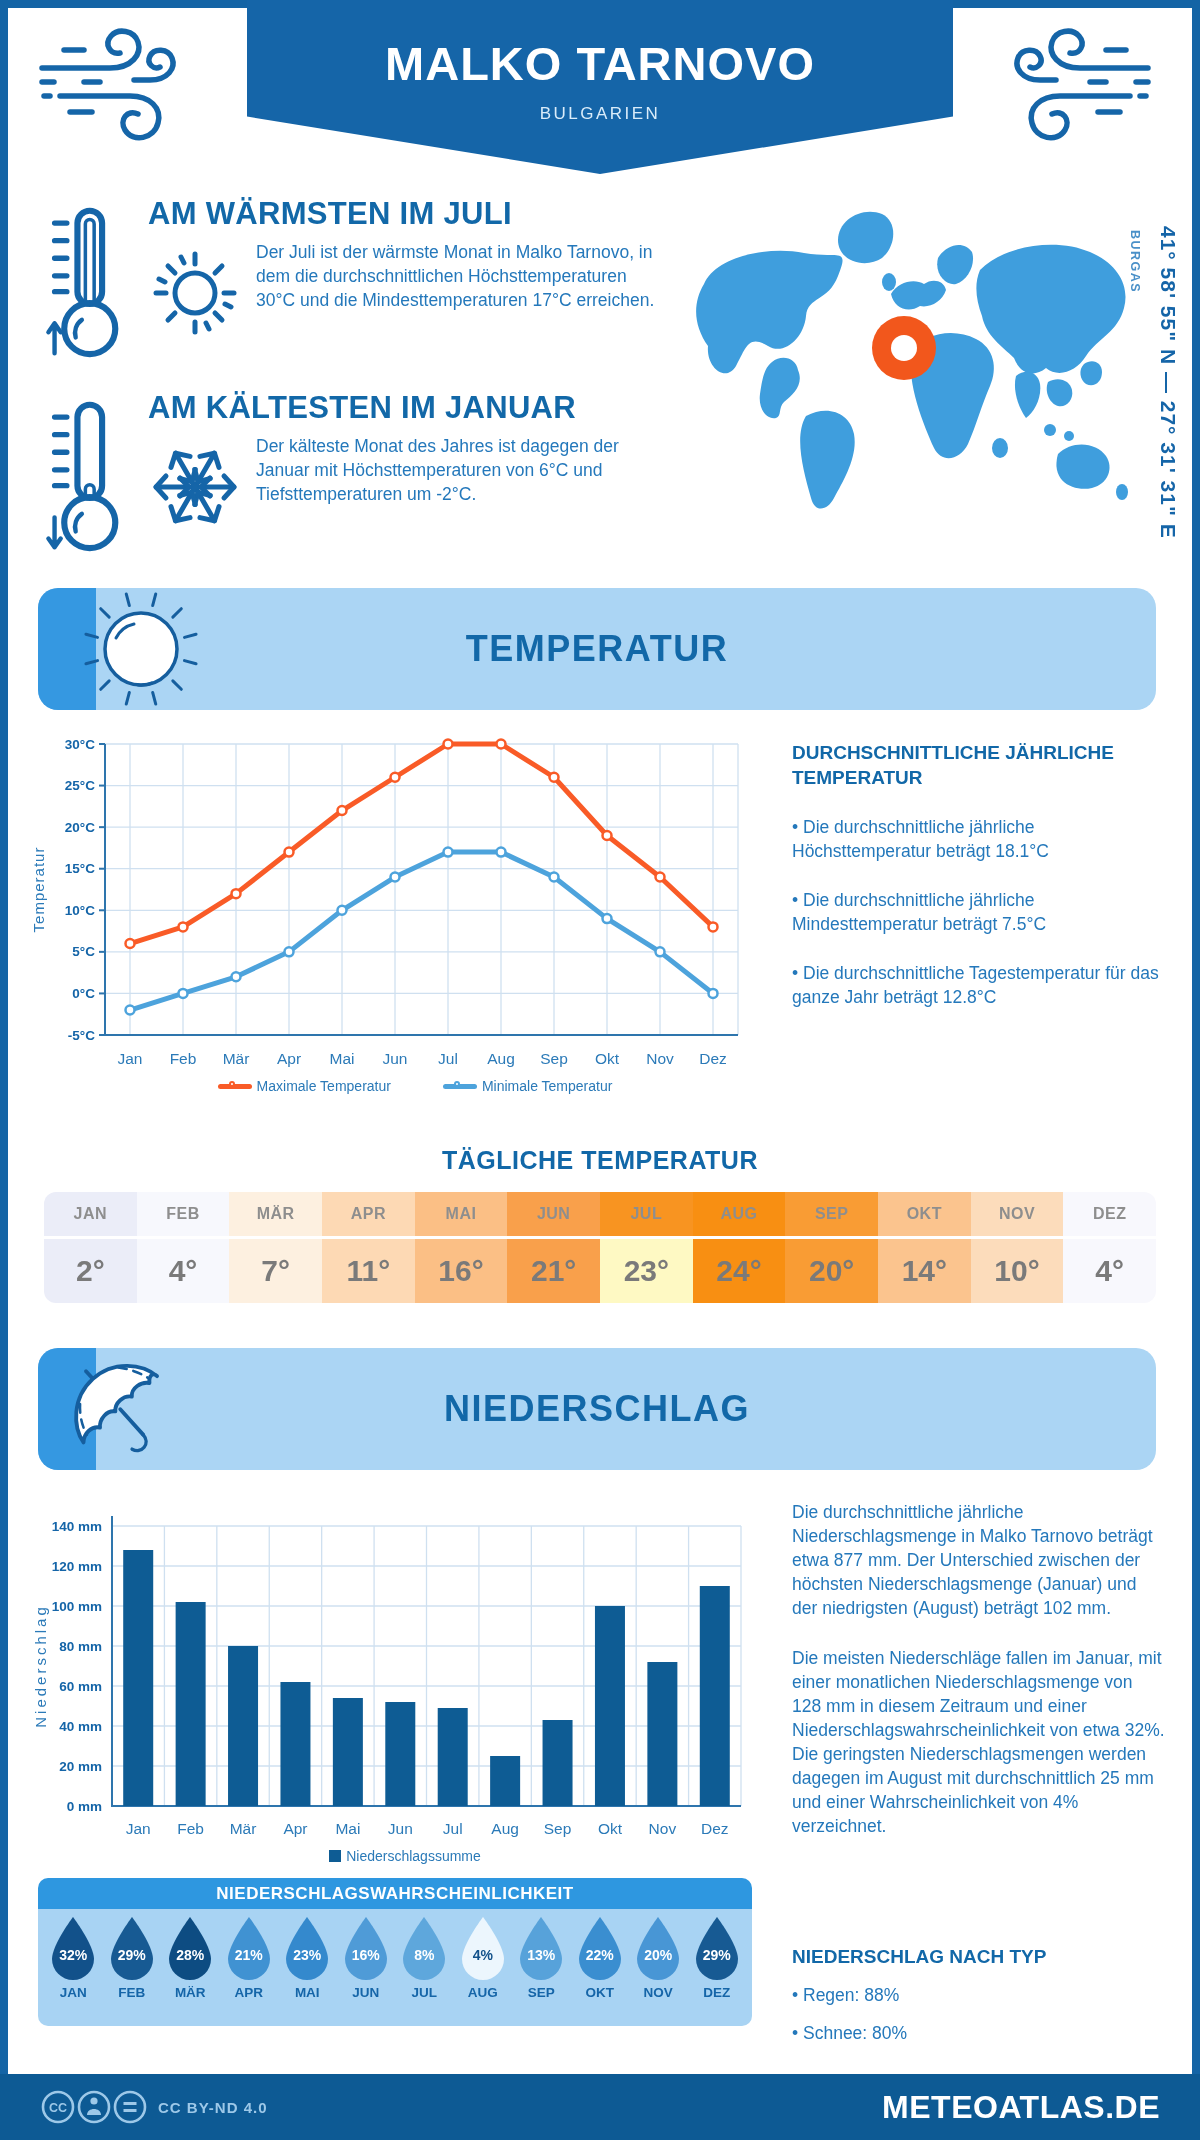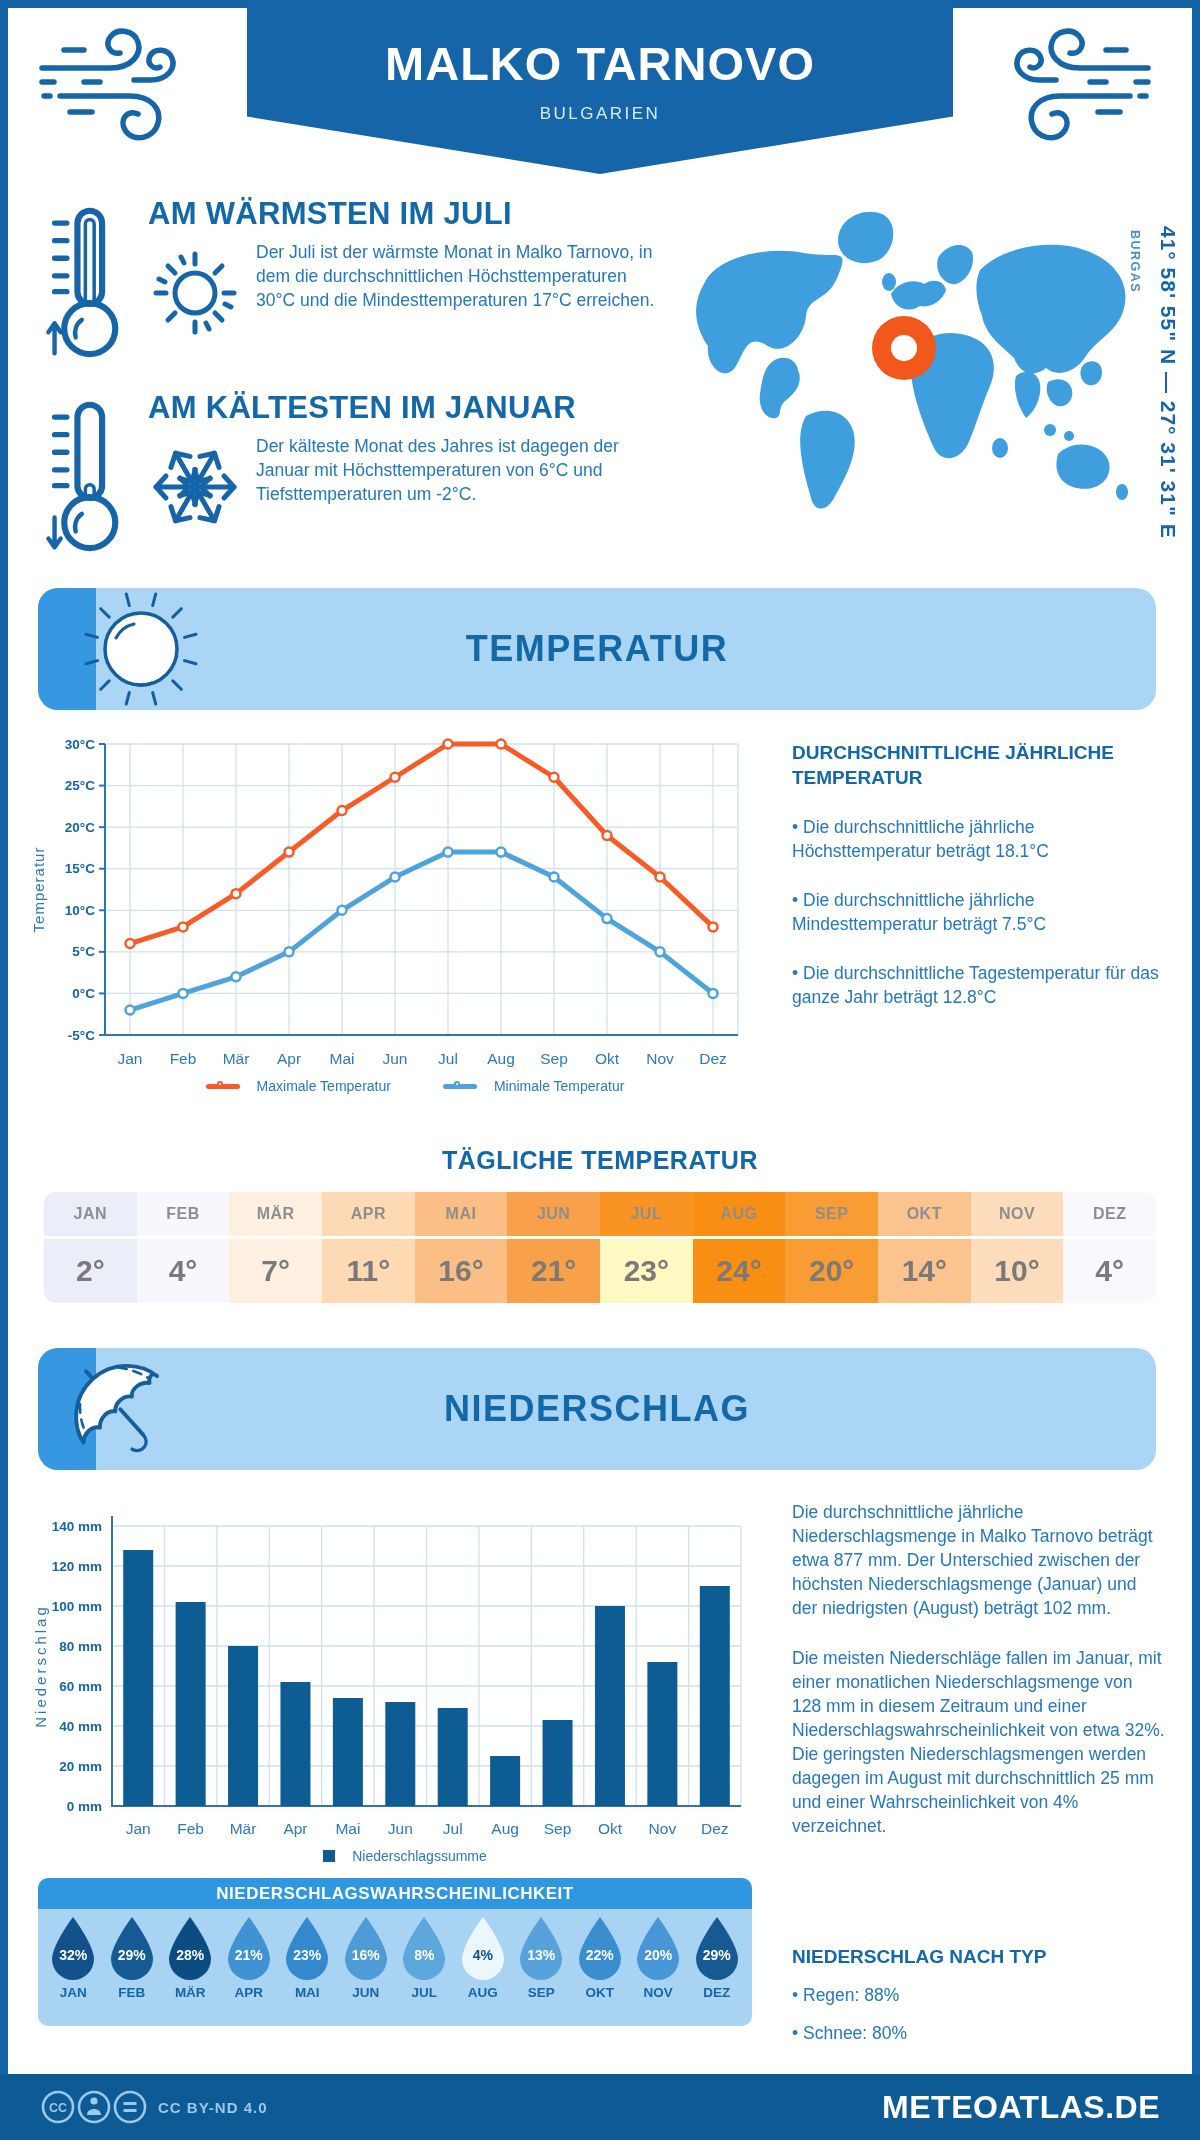--- a/index.html
+++ b/index.html
@@ -42,21 +42,21 @@
   .banner .btitle { position:absolute; left:0; top:0; width:100%; height:100%; display:flex; align-items:center; justify-content:center;
     color:#1268a8; font-size:36px; font-weight:800; letter-spacing:1.5px; }
   .banner.b-temp { top:588px; } .banner.b-prec { top:1348px; }
 
   
   .chart { position:absolute; }
   .chart.line { left:30px; top:736px; }
   .chart.bar  { left:30px; top:1500px; }
   .legend { position:absolute; display:flex; justify-content:center; align-items:center; gap:52px; width:750px; }
   .legend.l1 { left:40px; top:1078px; } .legend.l2 { left:30px; top:1848px; gap:10px; }
-  .lg-item { display:flex; align-items:center; gap:17px; }
+  .lg-item { display:flex; align-items:center; gap:5px; }
   .lg-line { width:34px; height:5px; border-radius:3px; position:relative; }
   .lg-line i { position:absolute; left:50%; top:50%; width:6px; height:6px; margin:-5.5px 0 0 -5.5px; border:2.5px solid; border-radius:50%; background:#fff; }
   .lg-sq { width:12px; height:12px; }
   .lg-text { color:#2b7ab8; font-size:14px; }
 
   
   .col-right { position:absolute; left:792px; width:374px; color:#2478bb; font-size:17.5px; line-height:24px; }
   .col-right.t1 { top:740px; } .col-right.t2 { top:1500px; } .col-right.t3 { top:1944px; }
   .col-right h3 { color:#1268a8; font-size:19px; font-weight:800; line-height:25px; margin-bottom:4px; }
   .col-right .blk { margin-top:25px; }

